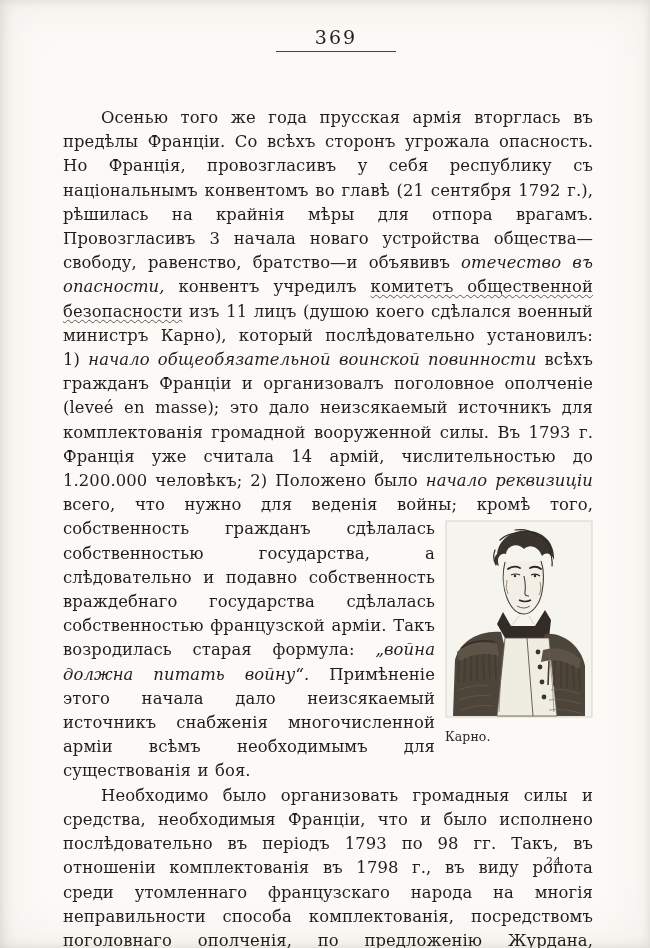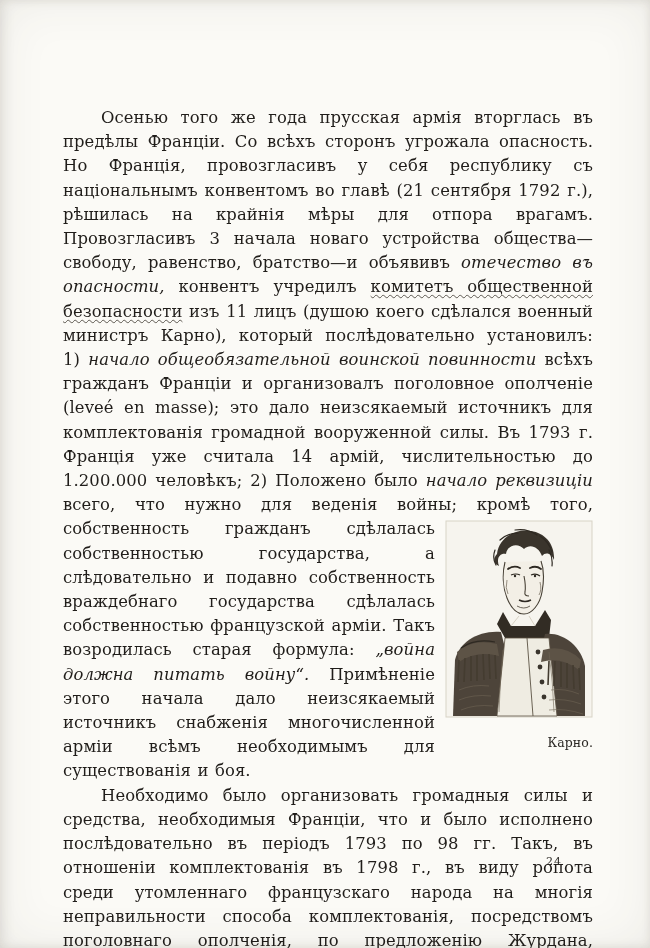--- a/index.html
+++ b/index.html
@@ -43,34 +43,35 @@
     text-decoration-skip-ink:none;
     text-decoration-color:rgba(58,52,44,.8);
   }
   .figure-float {
     float:right; width:148px;
     margin:3px 0 4px 10px;
     display:block;
   }
   .figure-float svg { display:block; }
   .fig-caption {
-    display:block; text-align:right;
-    font-size:12.5px; line-height:16px; margin-top:17px;
+    display:block; text-align:left;
+    font-size:12.5px; line-height:16px; margin-top:11px;
     color:#2b2824; text-indent:0;
   }
   .signature-mark {
     position:absolute; left:546px; top:855px;
     font-size:11px; font-weight:normal; letter-spacing:1px; color:#2b2824;
   }
 </style>
 </head>
 <body>
 
 <div class="page">
 
+  <div class="page-header">369</div>
 
   <div class="body-text">
 
     <p class="para"><span>Осенью того же года прусская армія вторглась въ предѣлы Франціи. Со всѣхъ сторонъ угрожала опасность. Но Франція, провозгласивъ у себя республику съ національнымъ конвентомъ во главѣ (21 сентября 1792 г.), рѣшилась на крайнія мѣры для отпора врагамъ. Провозгласивъ 3 начала новаго устройства общества—свободу, равенство, братство—и объявивъ </span><span class="it">отечество въ опасности,</span><span> конвентъ учредилъ </span><span class="hu-wavy">комитетъ общественной безопасности</span><span> изъ 11 лицъ (душою коего сдѣлался военный министръ </span><span class="hu">Карно</span><span>), который послѣдовательно установилъ: 1) </span><span class="it">начало общеобязательной воинской повинности</span><span> всѣхъ гражданъ Франціи и организовалъ поголовное ополченіе (</span><span class="hu">leveé en masse</span><span>); это дало неизсякаемый источникъ для комплектованія громадной вооруженной силы. Въ 1793 г. Франція уже считала 14 армій, числительностью до 1.200.000 человѣкъ; 2) Положено было </span><span class="it">начало реквизиціи</span><span> всего, что нужно для веденія войны; кромѣ того, </span><span class="figure-float">
           <svg width="148" height="198" viewBox="0 0 148 198" xmlns="http://www.w3.org/2000/svg">
           <rect x="1" y="1" width="146" height="196" fill="#f6f4ee" stroke="#d8d3c6" stroke-width="1"></rect>
 
           <path d="M52,34 C54,18 70,8 86,11 C100,13 110,24 109,40 C107,34 101,31 97,36 C94,27 85,23 79,29 C73,22 62,25 61,34 C55,33 51,38 54,46 C47,43 49,37 52,34 Z" fill="#3a342c"></path>
           <path d="M55,20 q8,-7 18,-7 M70,10 q12,-2 22,5 M95,16 q9,6 12,16 M50,30 q-3,8 1,15 M104,30 q4,8 3,16" stroke="#2e2922" stroke-width="1.2" fill="none" stroke-linecap="round"></path>
 

